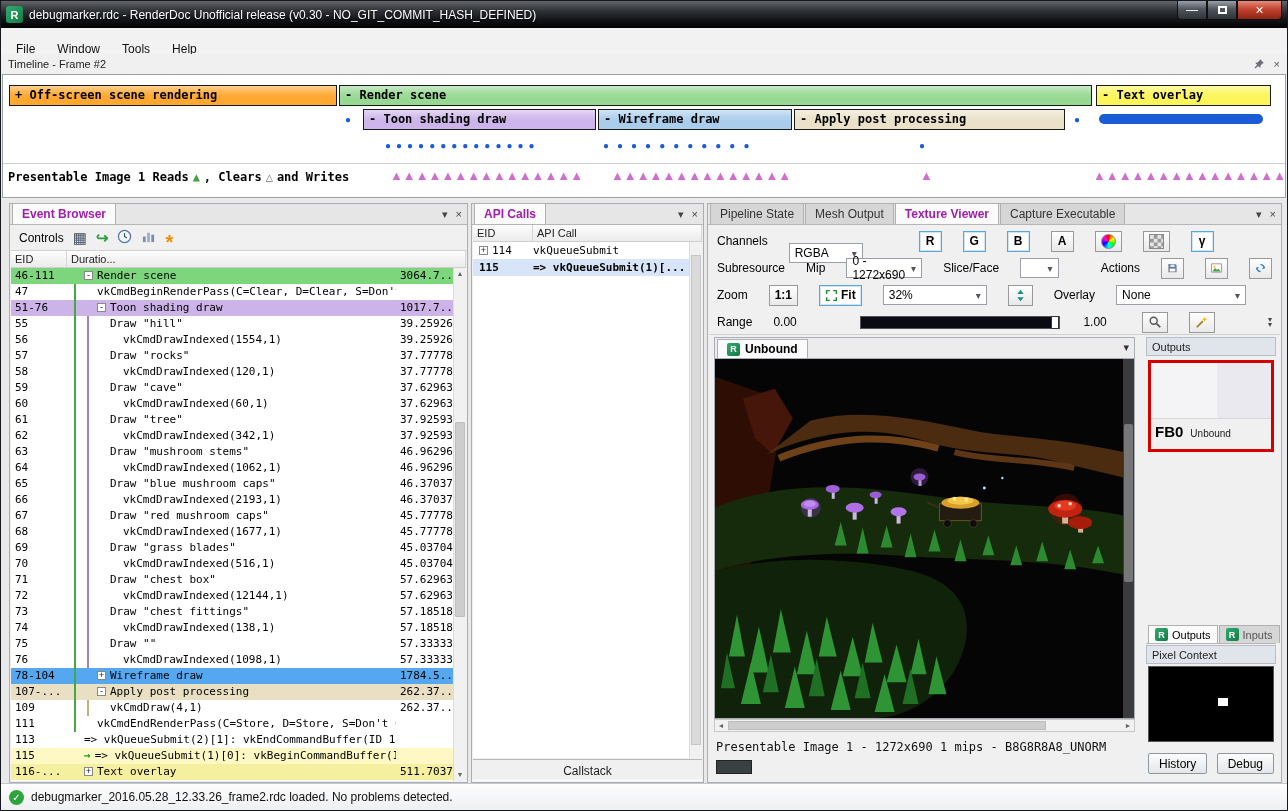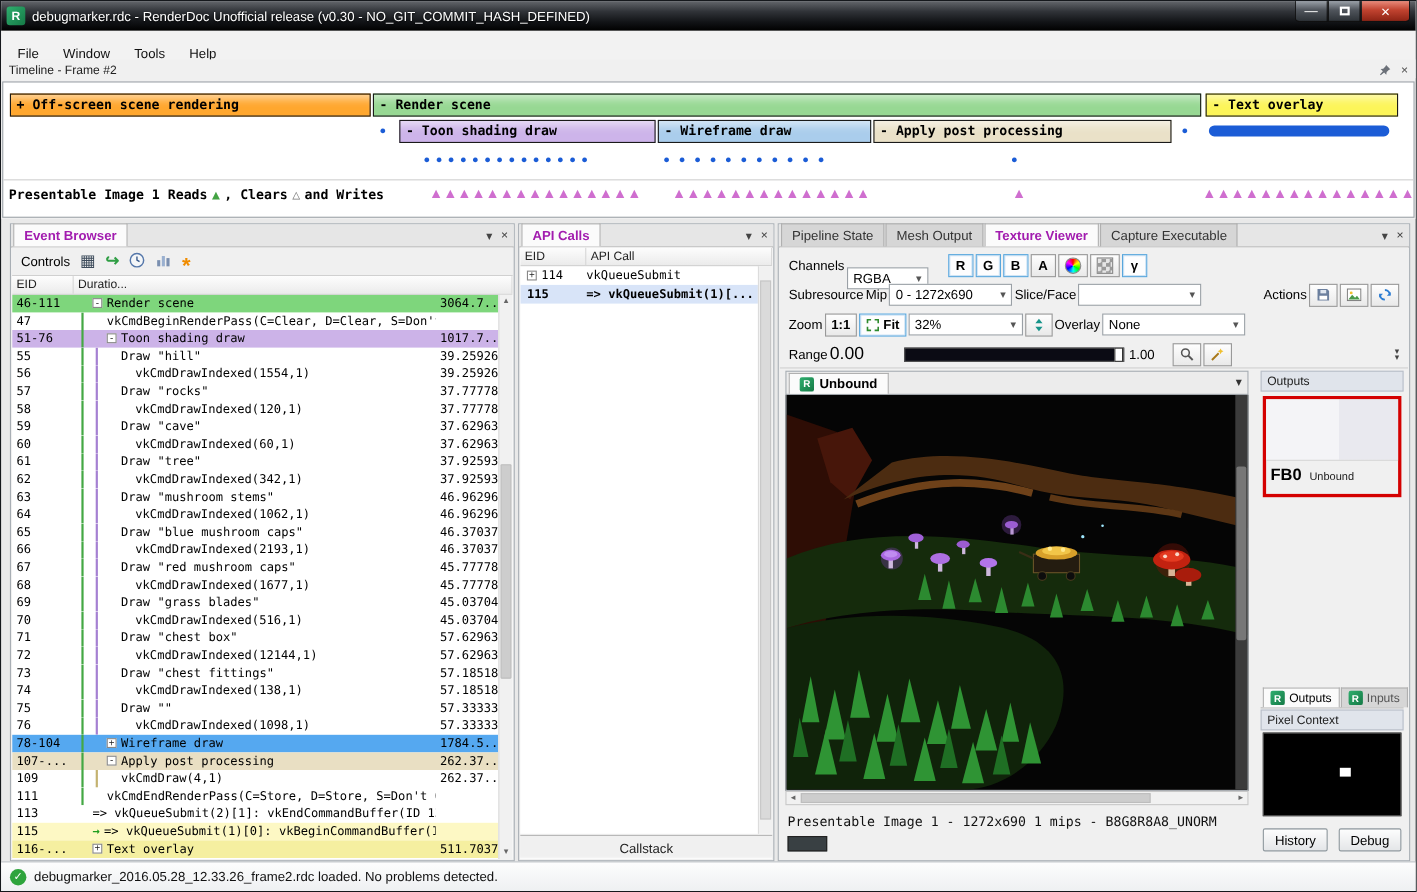--- a/index.html
+++ b/index.html
@@ -79,34 +79,34 @@
 .api-rows{position:absolute;top:17px;left:0;right:13px;bottom:0;font-family:"DejaVu Sans Mono",monospace;}
 .arow{display:flex;height:17px;line-height:17px;font-size:11px;}
 .arow .a-eid{padding-left:6px;}
 .arow.sel{background:#d8e4f8;font-weight:bold;}
 .api-vscroll{position:absolute;top:38px;right:1px;bottom:24px;width:13px;background:#f1f1f1;border-left:1px solid #dcdcdc;}
 .api-vscroll .thumb{position:absolute;top:13px;bottom:13px;left:1px;right:1px;background:#dadada;border:1px solid #c6c6c6;}
 .api-callstack{position:absolute;left:1px;right:1px;bottom:1px;height:22px;background:#f0f0f0;border-top:1px solid #b8b8b8;display:flex;align-items:center;justify-content:center;font-size:12px;color:#222;box-shadow:0 -2px 2px -1px #fff inset;}
 
 
 .tv-toolbar{position:absolute;top:21px;left:1px;right:1px;height:110px;background:#f0f0f0;border-bottom:1px solid #d0d0d0;padding:5px 8px 0;display:flex;flex-direction:column;gap:5px;}
-.tvrow{display:flex;align-items:center;gap:2px;height:22px;}
+.tvrow{display:flex;align-items:center;gap:21px;height:22px;}
 .lbl{font-size:12px;color:#000;white-space:nowrap;}
 .combo{display:inline-flex;align-items:center;justify-content:space-between;background:#fff;border:1px solid #9aa0a6;height:20px;padding:0 5px;font-size:12px;}
 .combo .ca{color:#555;font-size:10px;margin-left:6px;}
 .w90{width:74px;margin-top:24px;}.w112{width:112px;}.w104{width:104px;}.w130{width:130px;}
 .tbtn{display:inline-flex;align-items:center;justify-content:center;gap:3px;height:21px;min-width:23px;padding:0 5px;font-size:12px;font-weight:bold;border:1px solid #999;background:linear-gradient(#fefefe,#e9e9e9);font-family:inherit;color:#000;}
 .tbtn.toggled{border-color:#58a6dc;background:#fdfdfe;box-shadow:inset 0 0 0 1px #cfe4f5;}
 .wheel{width:15px;height:15px;border-radius:50%;background:conic-gradient(#f00,#ff0,#0f0,#0ff,#00f,#f0f,#f00);border:1px solid #888;display:inline-block;}
 .checker{width:15px;height:15px;display:inline-block;background:repeating-conic-gradient(#9a9a9a 0% 25%,#e6e6e6 0% 50%) 0 0/7.5px 7.5px;border:1px solid #888;}
 .spacer{flex:1;}
 .gap14{width:14px;flex:none;}
 .slider{flex:1;min-width:120px;max-width:200px;height:13px;background:#0b0b14;border:1px solid #555;position:relative;margin:0 2px;}
 .sthumb{position:absolute;right:0;top:-1px;width:8px;height:13px;background:#fff;border:1px solid #333;}
-.rv{font-size:16px;width:64px;}
+.rv{font-size:12px;width:64px;}
 .rv2{font-size:12px;width:38px;}
 .ovf{margin-left:auto;display:flex;flex-direction:column;line-height:5px;font-size:8px;color:#444;align-items:center;}
 
 
 .tex-main{position:absolute;left:6px;top:133px;width:421px;bottom:2px;}
 .tex-tabbar{position:relative;height:22px;background:#ececec;border:1px solid #a8aeb4;display:flex;align-items:flex-end;padding-left:2px;}
 .textab{display:flex;align-items:center;gap:5px;font-size:12px;font-weight:bold;background:#fbfbfb;border:1px solid #b0b0b0;border-bottom:none;padding:2px 9px;}
 .mini-logo{width:13px;height:13px;border-radius:2px;background:linear-gradient(135deg,#2fae6e,#157a46);color:#fff;font-size:9px;font-weight:bold;display:inline-flex;align-items:center;justify-content:center;}
 .textab-arrow{margin-left:auto;margin-right:5px;margin-bottom:4px;font-size:11px;color:#333;}
 .viewport{position:absolute;top:22px;left:0;right:0;height:360px;background:#262626;border:1px solid #a8aeb4;border-top:none;overflow:hidden;}

